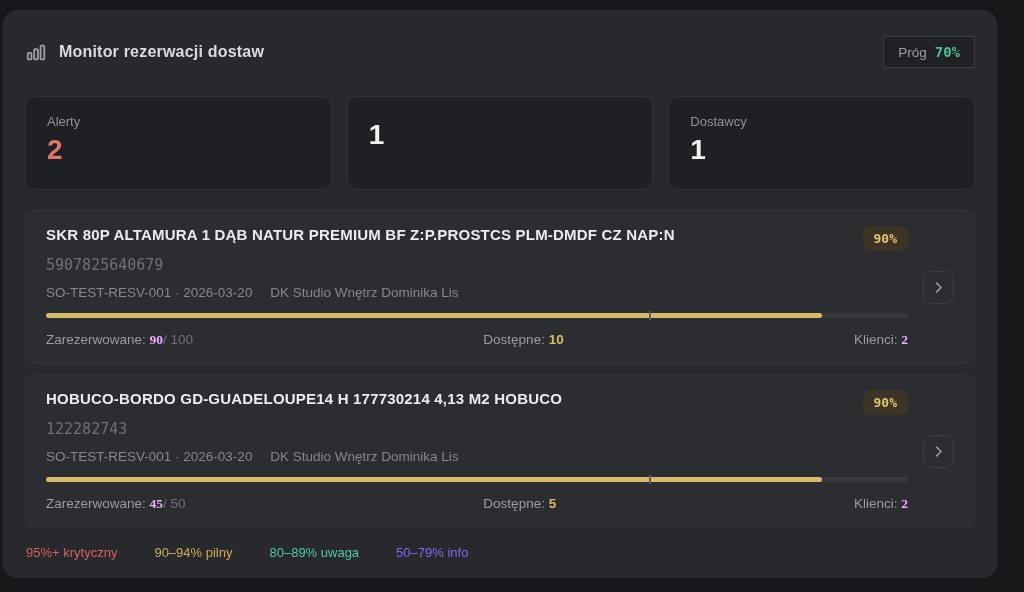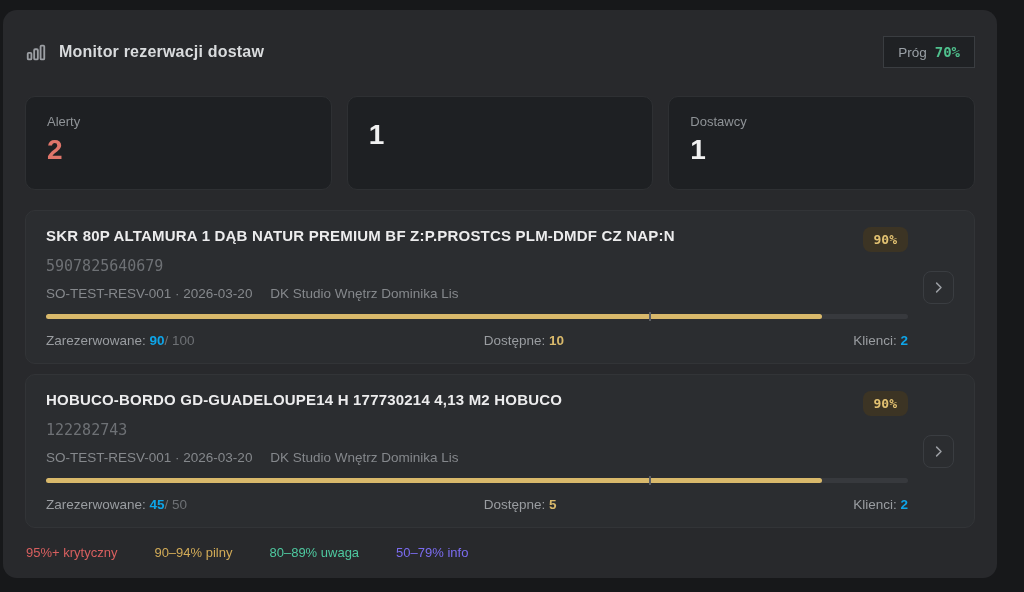--- a/index.html
+++ b/index.html
@@ -41,21 +41,21 @@
                font-size:13px; font-weight:700; padding:5px 11px; border-radius:8px; }
   .alert-code { font-family:"DejaVu Sans Mono","Liberation Mono",monospace;
                 font-size:15px; color:#6e7175; margin-top:5px; }
   .alert-meta { font-size:13.5px; color:#85888c; margin-top:11px; }
   .alert-meta .customer { margin-left:14px; }
   .bar-wrap { position:relative; margin-top:13px; height:5px; background:#37393d; border-radius:3px; }
   .bar-fill { position:absolute; left:0; top:0; bottom:0; background:#d9b96b; border-radius:3px; }
   .bar-tick { position:absolute; top:-2px; width:1.5px; height:9px; background:#5b5e63; }
   .counts-row { display:flex; justify-content:space-between; margin-top:14px;
                 font-size:13.5px; color:#9a9da1; }
-  .counts-row b { color:#0ea5e9; font-weight:700; }
+  .counts-row b { color:#f0abfc; font-weight:700;font-family:Liberation Serif, serif; }
   .counts-row .dim { color:#6e7175; }
   .counts-row .gold { color:#d9b96b; font-weight:700; }
   .chevron-btn { flex:0 0 auto; width:31px; height:33px; border:1px solid #3a3d41; border-radius:8px;
                  background:transparent; display:flex; align-items:center; justify-content:center;
                  color:#9b9ea3; cursor:pointer; }
 
   
   .legend { display:flex; gap:37px; margin-top:17px; font-size:13px; padding-left:1px; }
 </style>
 </head>

